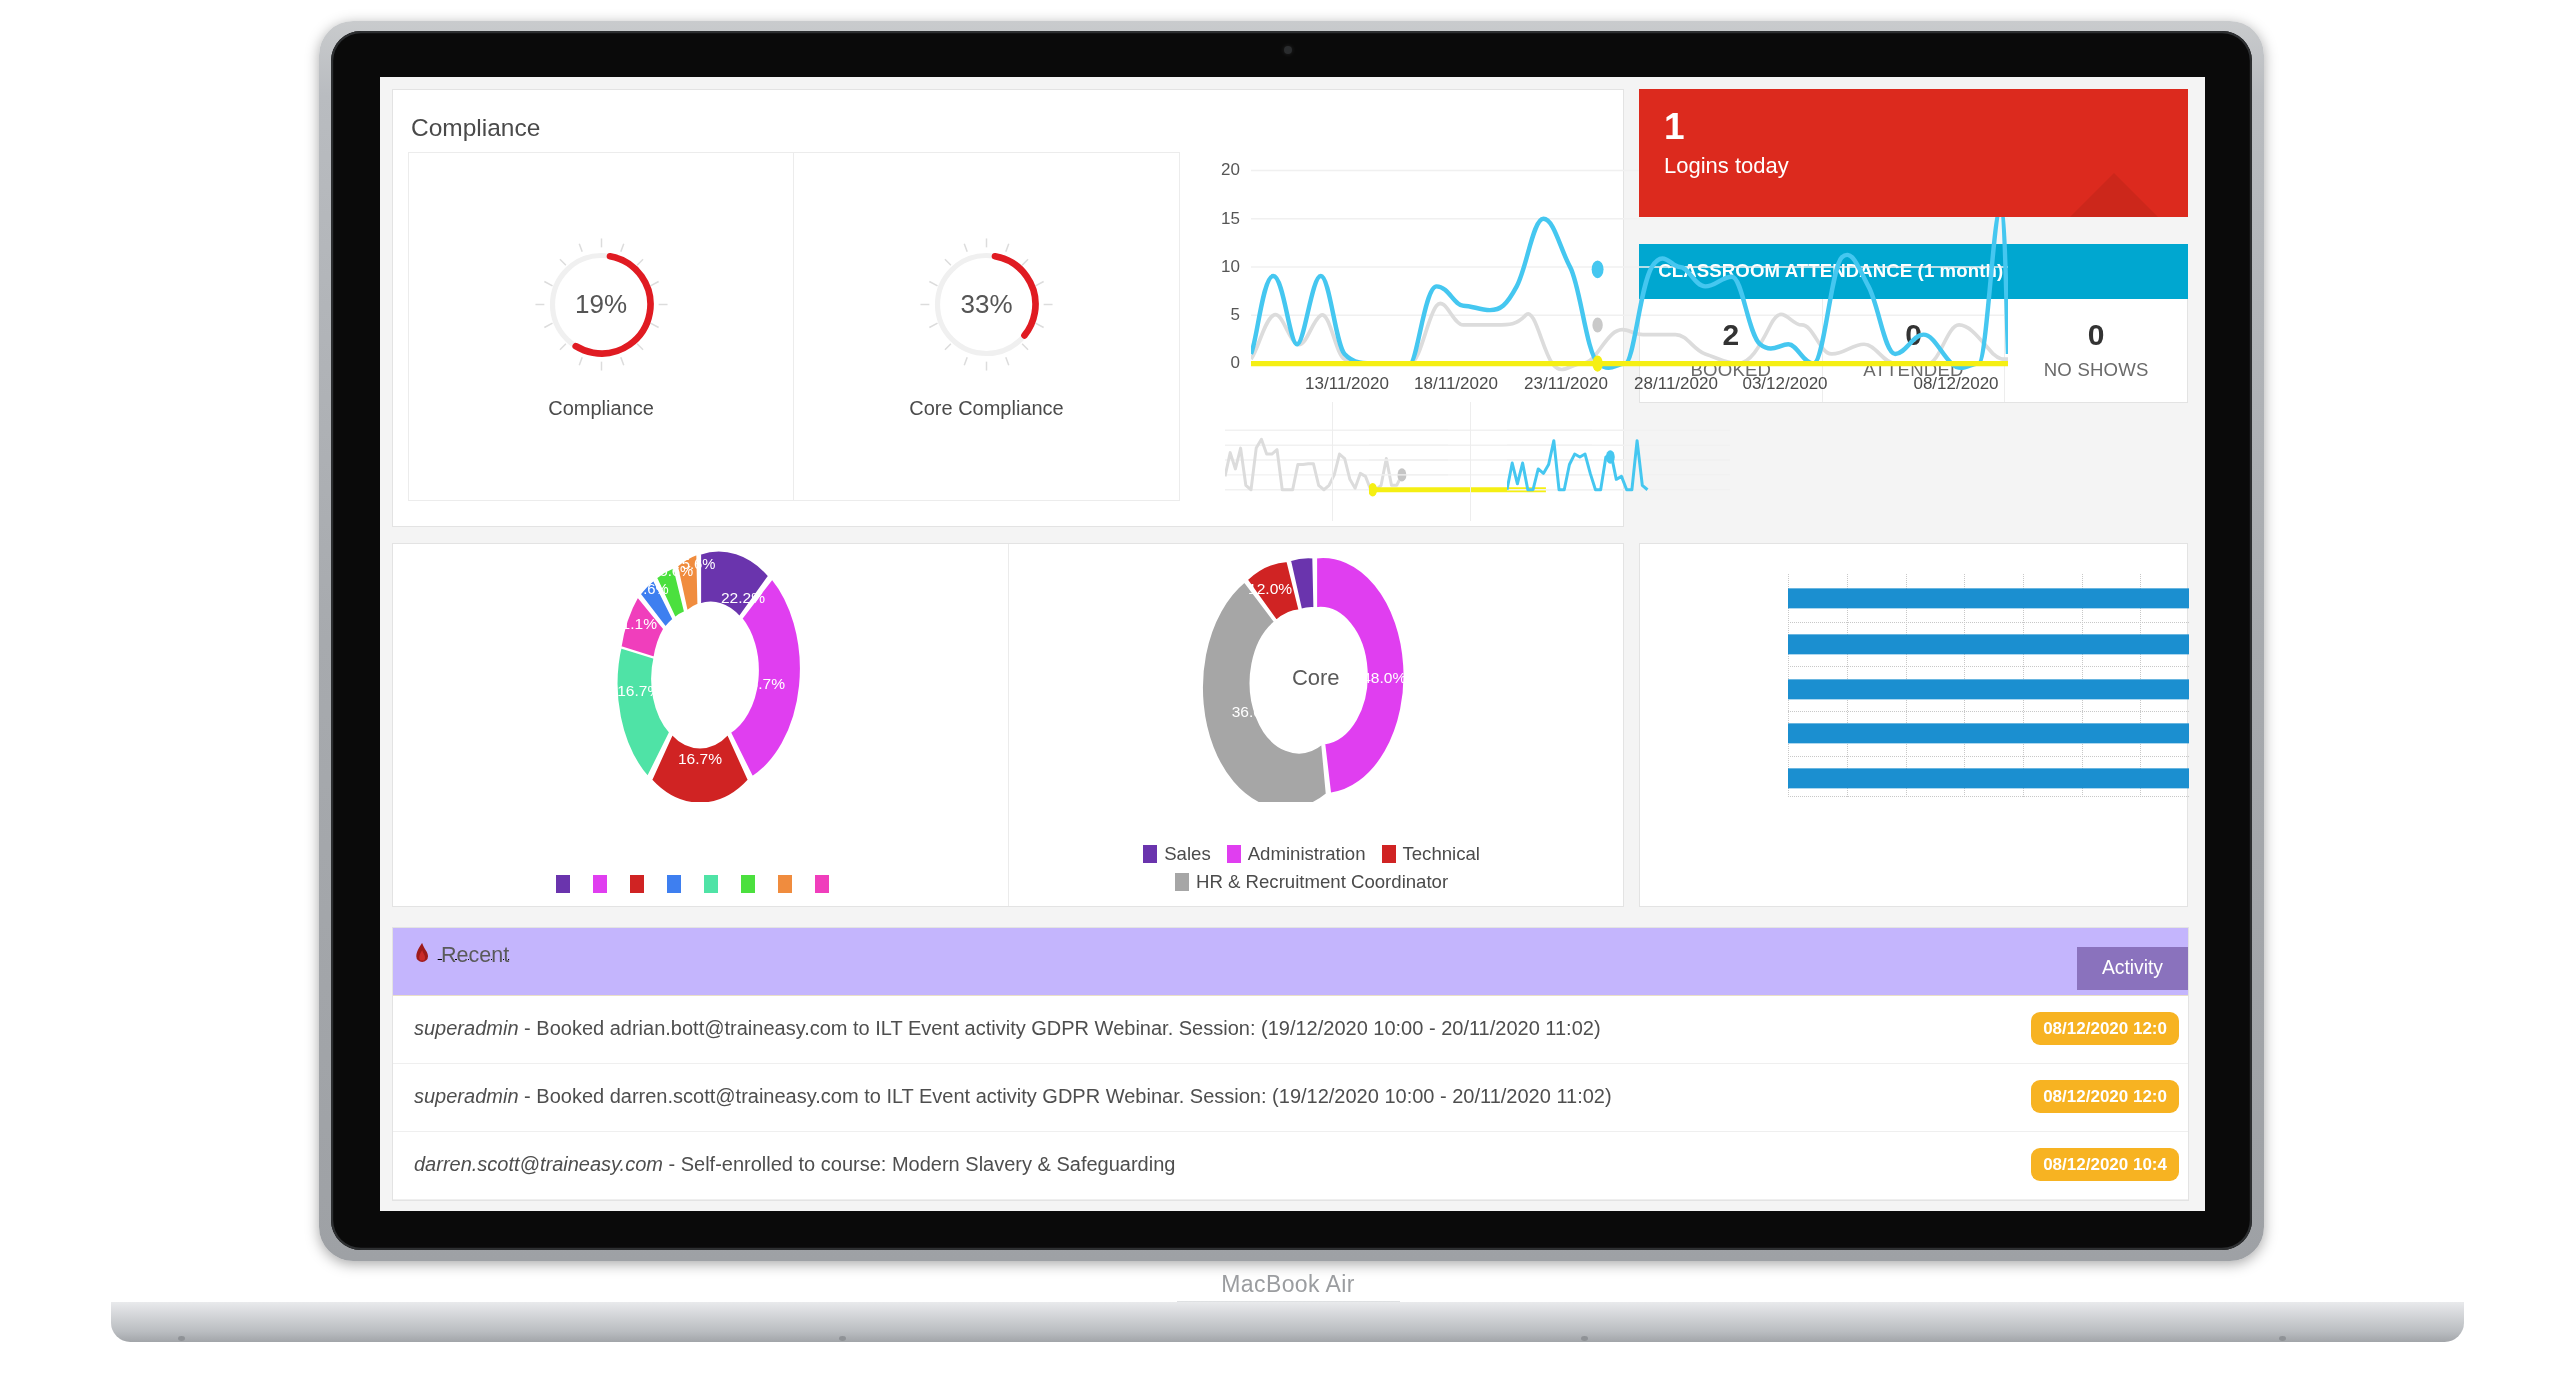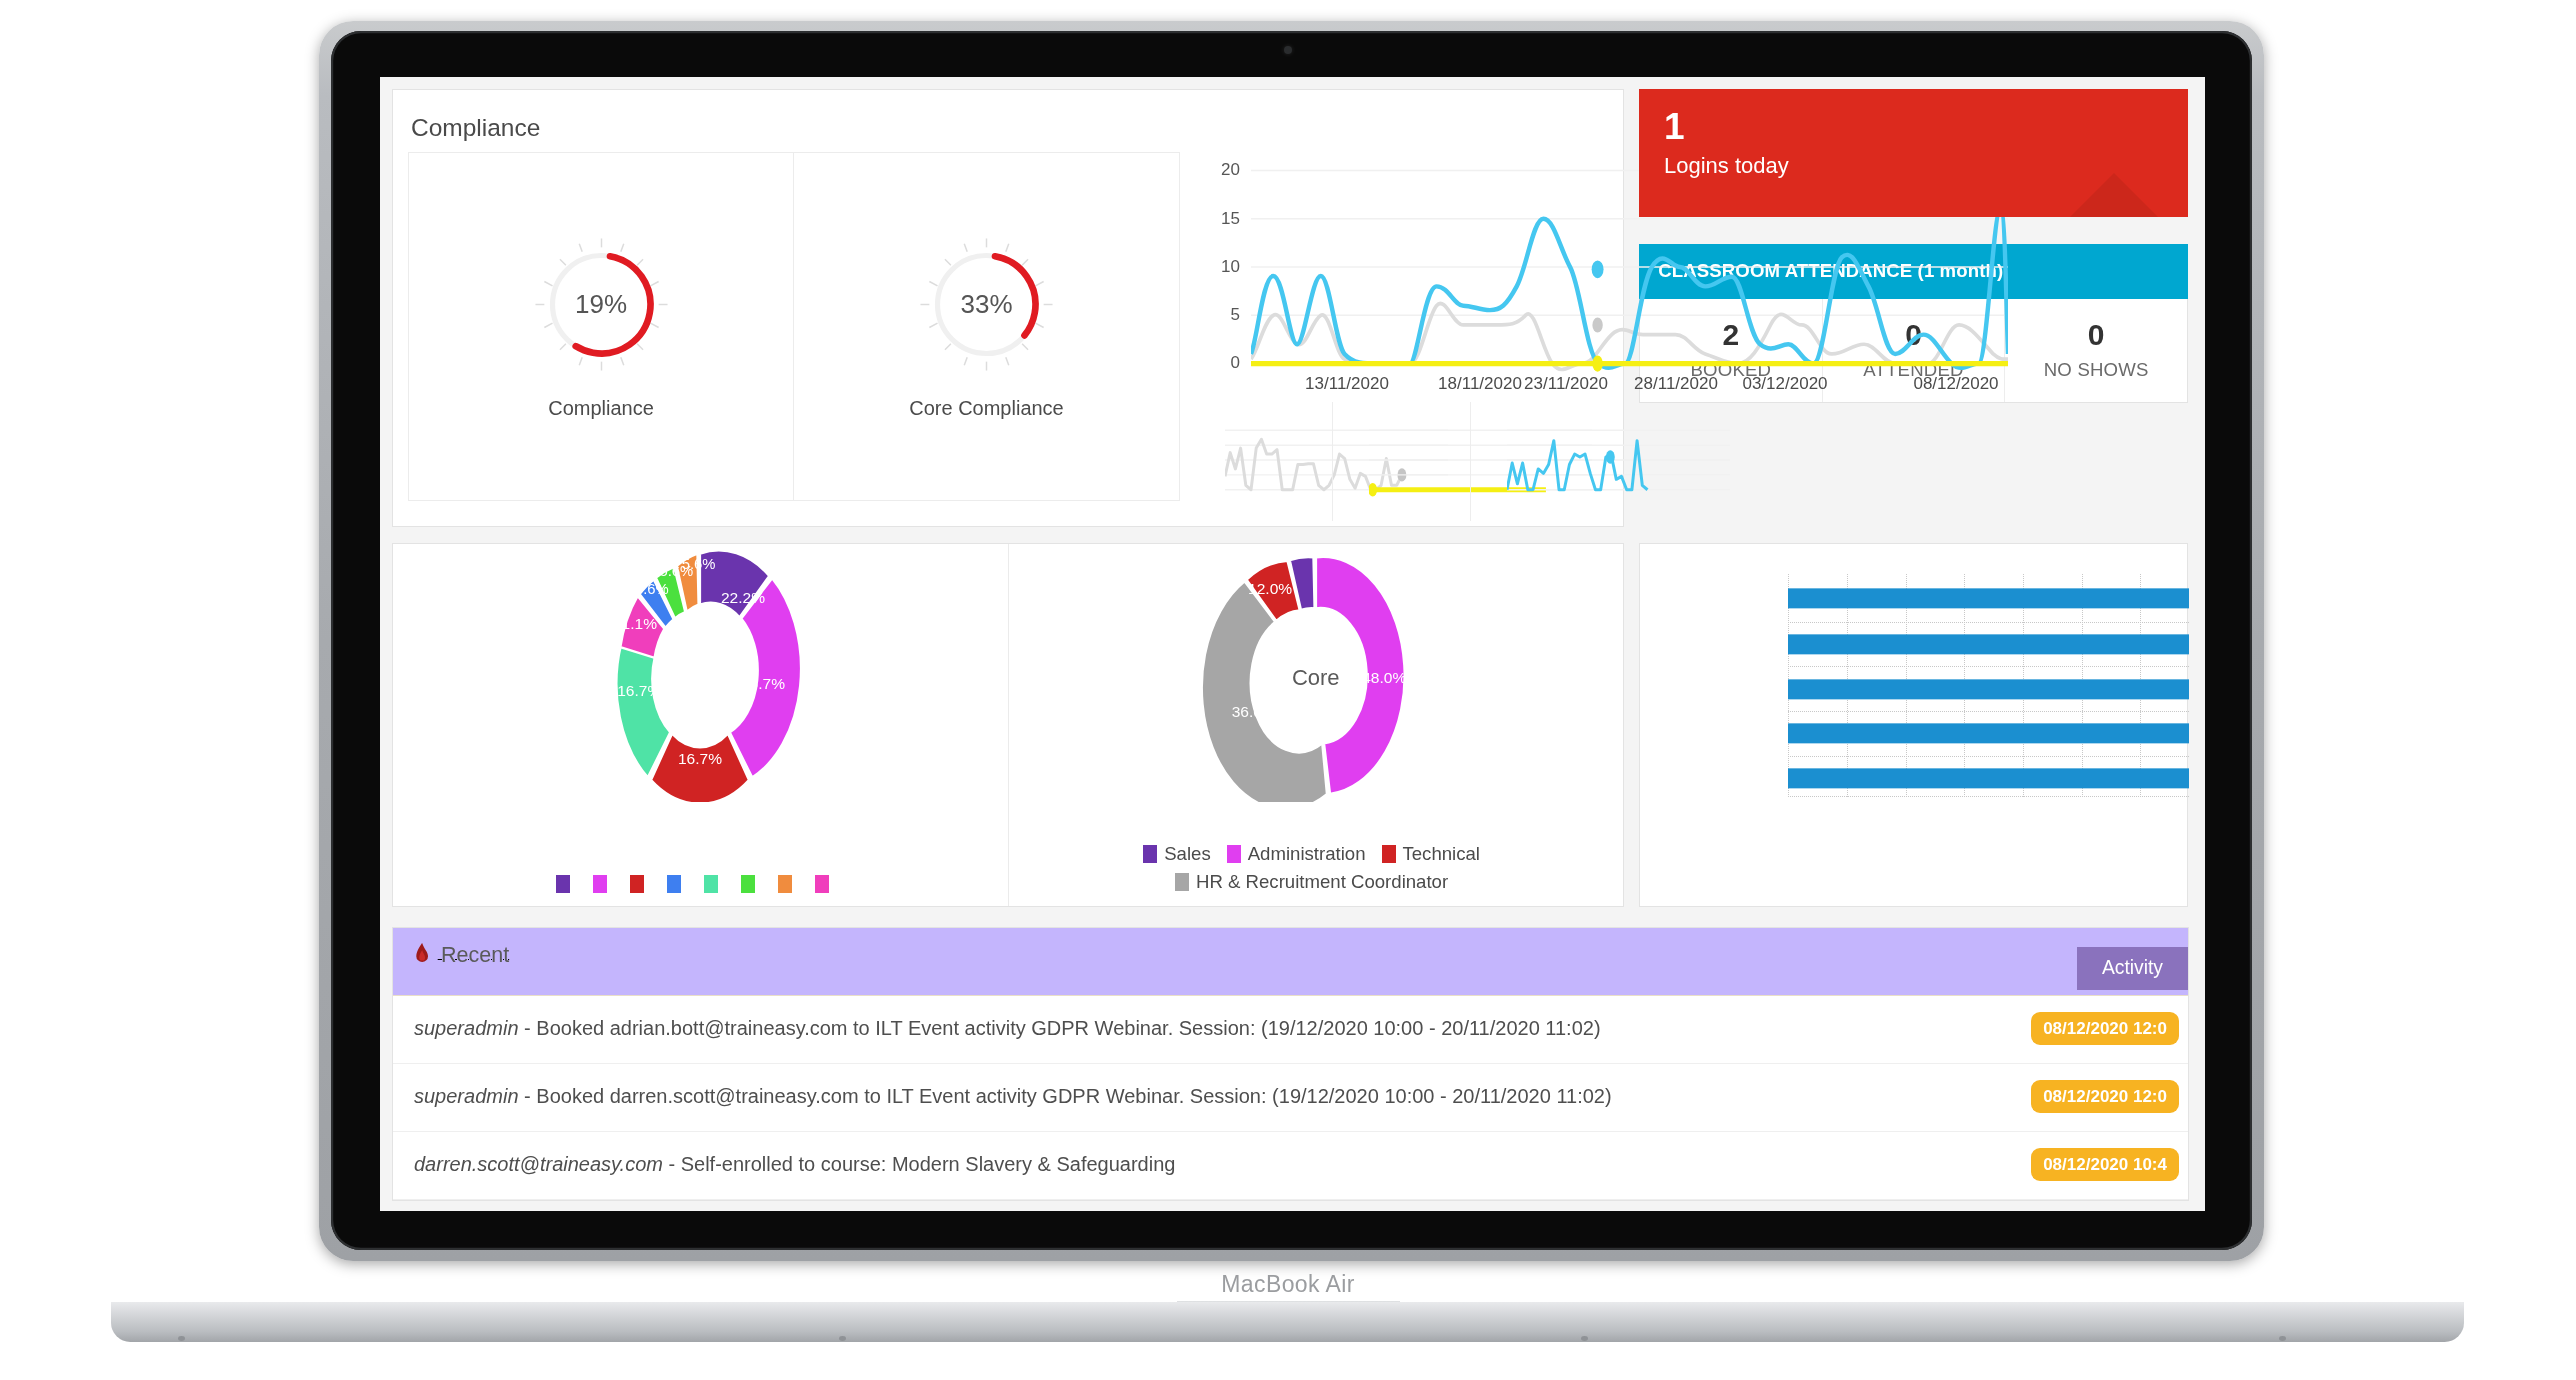--- a/index.html
+++ b/index.html
@@ -323,21 +323,21 @@
                   <path d="M0,257 C8,240 16,152 30,152 C44,152 52,244 62,244 C72,244 82,152 94,152 C106,152 114,244 126,257 C138,270 152,270 172,270 C192,270 204,270 214,270 C224,270 234,166 250,166 C266,166 274,192 286,192 C298,192 308,198 322,198 C336,198 344,192 358,166 C372,140 380,75 394,75 C408,75 416,114 430,140 C444,166 452,257 468,270 C484,283 492,270 504,270 C516,270 524,166 540,140 C556,114 566,140 578,140 C590,140 598,166 612,166 C626,166 634,153 648,153 C662,153 670,231 686,244 C702,257 712,244 724,244 C736,244 744,270 758,270 C772,270 782,140 796,127 C810,114 818,140 832,166 C846,192 854,257 868,257 C882,257 892,231 906,231 C920,231 930,257 944,270 C958,283 968,270 980,270 C992,270 1000,62 1010,62 C1016,62 1018,200 1020,257" fill="none" stroke="#45c7f0" stroke-width="6" stroke-linejoin="round"></path>
 
                   <line x1="0" y1="270" x2="1020" y2="270" stroke="#f5ef13" stroke-width="7"></line>
 
                   <ellipse cx="467" cy="143" rx="8" ry="12" fill="#45c7f0"></ellipse>
                   <ellipse cx="467" cy="218" rx="7" ry="10" fill="#c9c9c9"></ellipse>
                   <ellipse cx="467" cy="270" rx="7" ry="11" fill="#f5ef13"></ellipse>
                 </svg>
 
                 <div class="axis-x-lab" style="left:152px; top:211px;">13/11/2020</div>
-                <div class="axis-x-lab" style="left:261px; top:211px;margin-left:24px;">18/11/2020</div>
+                <div class="axis-x-lab" style="left:261px; top:211px;">18/11/2020</div>
                 <div class="axis-x-lab" style="left:371px; top:211px;">23/11/2020</div>
                 <div class="axis-x-lab" style="left:481px; top:211px;">28/11/2020</div>
                 <div class="axis-x-lab" style="left:590px; top:211px;">03/12/2020</div>
                 <div class="axis-x-lab" style="left:720px; top:211px;margin-left:41px;">08/12/2020</div>
               </div>
 
               <div class="sparkrow">
                 <div class="sparkcell">
                   <svg width="223" height="119" viewBox="0 0 300 160" style="position:absolute;left:30px;top:0;">
                     <g stroke="#f1f1f1" stroke-width="2">

